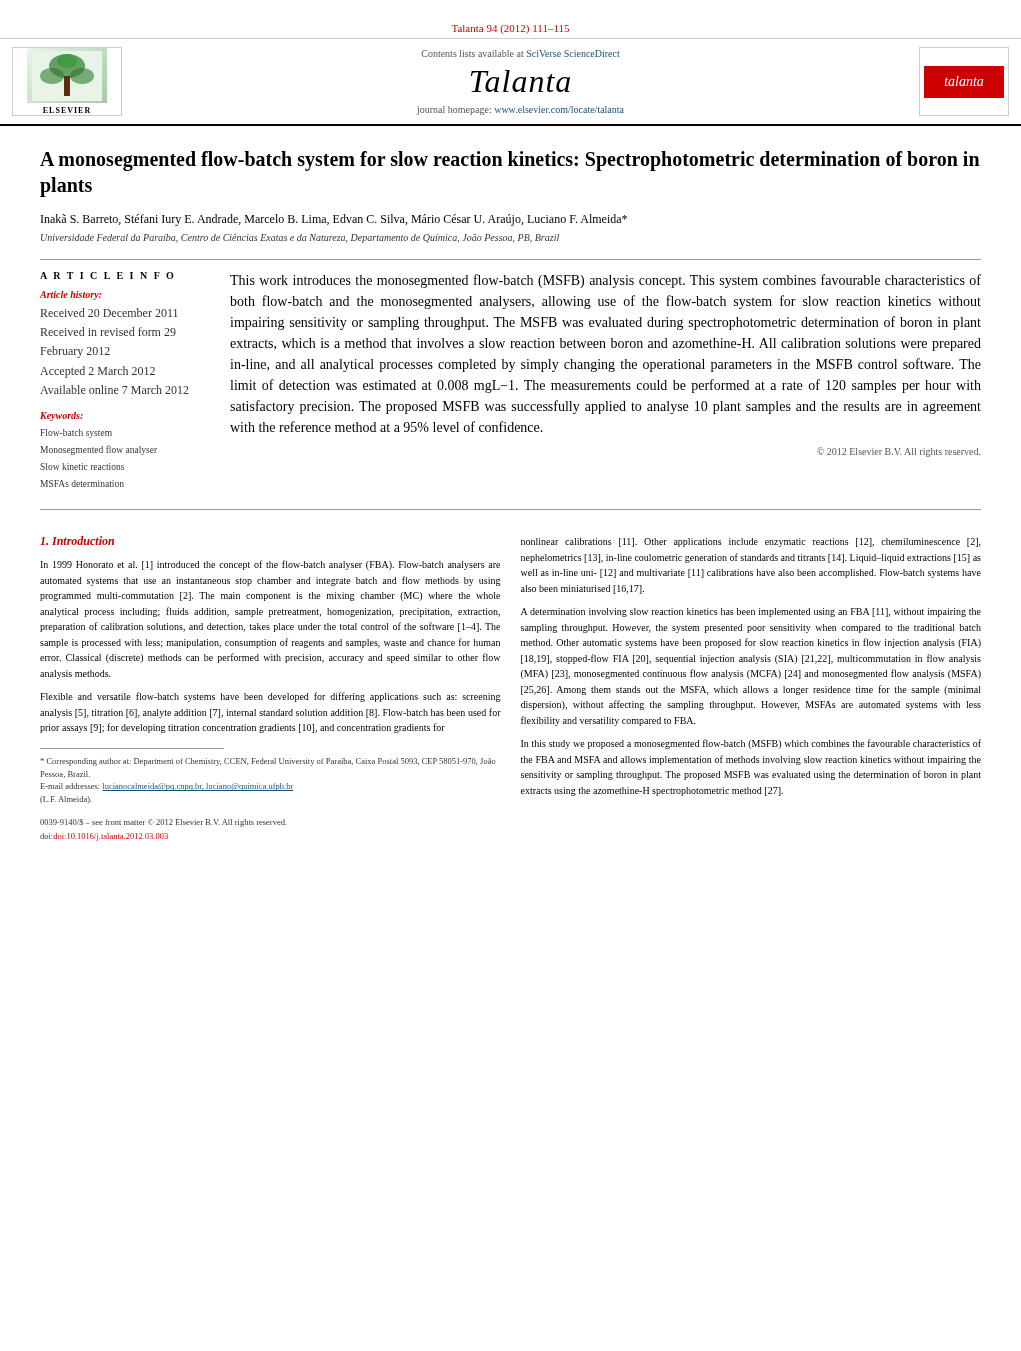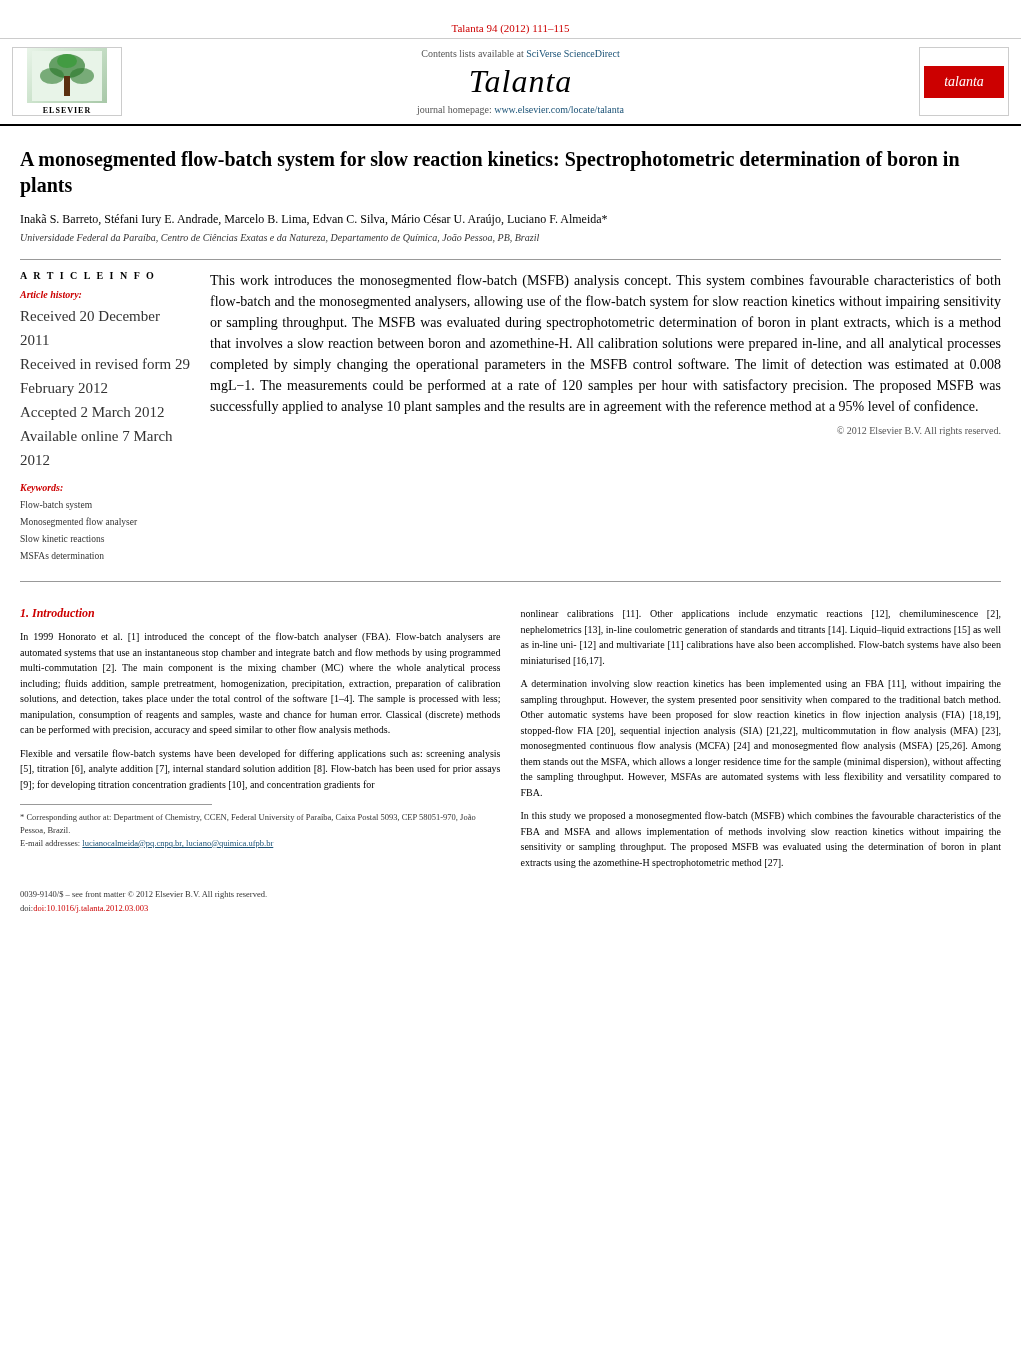--- a/index.html
+++ b/index.html
@@ -103,21 +103,21 @@
       color: #fff;
       font-size: 14px;
       font-style: italic;
       padding: 8px 12px;
       text-align: center;
       width: 80px;
     }
 
     
     .article-content {
-      padding: 20px 20px;
+      padding: 20px 40px;
     }
 
     
     .article-title {
       font-size: 20px;
       font-weight: bold;
       color: #000;
       margin-bottom: 12px;
       line-height: 1.3;
     }
@@ -169,21 +169,21 @@
       margin-bottom: 8px;
     }
     .article-history-label {
       font-size: 10px;
       font-style: italic;
       font-weight: bold;
       color: #c00;
       margin-bottom: 4px;
     }
     .history-item {
-      font-size: 15px;
+      font-size: 12px;
       color: #333;
       line-height: 1.6;
     }
     .keywords-label {
       font-size: 10px;
       font-style: italic;
       font-weight: bold;
       color: #c00;
       margin-top: 10px;
       margin-bottom: 4px;
@@ -348,20 +348,21 @@
         <div class="section-title">1. Introduction</div>
         <p class="body-text">In 1999 Honorato et al. [1] introduced the concept of the flow-batch analyser (FBA). Flow-batch analysers are automated systems that use an instantaneous stop chamber and integrate batch and flow methods by using programmed multi-commutation [2]. The main component is the mixing chamber (MC) where the whole analytical process including; fluids addition, sample pretreatment, homogenization, precipitation, extraction, preparation of calibration solutions, and detection, takes place under the total control of the software [1–4]. The sample is processed with less; manipulation, consumption of reagents and samples, waste and chance for human error. Classical (discrete) methods can be performed with precision, accuracy and speed similar to other flow analysis methods.</p>
         <p class="body-text">Flexible and versatile flow-batch systems have been developed for differing applications such as: screening analysis [5], titration [6], analyte addition [7], internal standard solution addition [8]. Flow-batch has been used for prior assays [9]; for developing titration concentration gradients [10], and concentration gradients for</p>
 
         <hr class="footnote-divider">
         <div class="footnote">* Corresponding author at: Department of Chemistry, CCEN, Federal University of Paraíba, Caixa Postal 5093, CEP 58051-970, João Pessoa, Brazil.</div>
         <div class="footnote">
           <span>E-mail addresses:</span>
           <a href="#" style="color:#1a5276;font-size:8.5px;">lucianocalmeida@pq.cnpq.br, luciano@quimica.ufpb.br</a>
         </div>
+        <div class="footnote">(L.F. Almeida).</div>
       </div>
 
       <div class="body-right">
         <p class="body-text">nonlinear calibrations [11]. Other applications include enzymatic reactions [12], chemiluminescence [2], nephelometrics [13], in-line coulometric generation of standards and titrants [14]. Liquid–liquid extractions [15] as well as in-line uni- [12] and multivariate [11] calibrations have also been accomplished. Flow-batch systems have also been miniaturised [16,17].</p>
         <p class="body-text">A determination involving slow reaction kinetics has been implemented using an FBA [11], without impairing the sampling throughput. However, the system presented poor sensitivity when compared to the traditional batch method. Other automatic systems have been proposed for slow reaction kinetics in flow injection analysis (FIA) [18,19], stopped-flow FIA [20], sequential injection analysis (SIA) [21,22], multicommutation in flow analysis (MFA) [23], monosegmented continuous flow analysis (MCFA) [24] and monosegmented flow analysis (MSFA) [25,26]. Among them stands out the MSFA, which allows a longer residence time for the sample (minimal dispersion), without affecting the sampling throughput. However, MSFAs are automated systems with less flexibility and versatility compared to FBA.</p>
         <p class="body-text">In this study we proposed a monosegmented flow-batch (MSFB) which combines the favourable characteristics of the FBA and MSFA and allows implementation of methods involving slow reaction kinetics without impairing the sensitivity or sampling throughput. The proposed MSFB was evaluated using the determination of boron in plant extracts using the azomethine-H spectrophotometric method [27].</p>
       </div>
 
     </div>
   </div>

